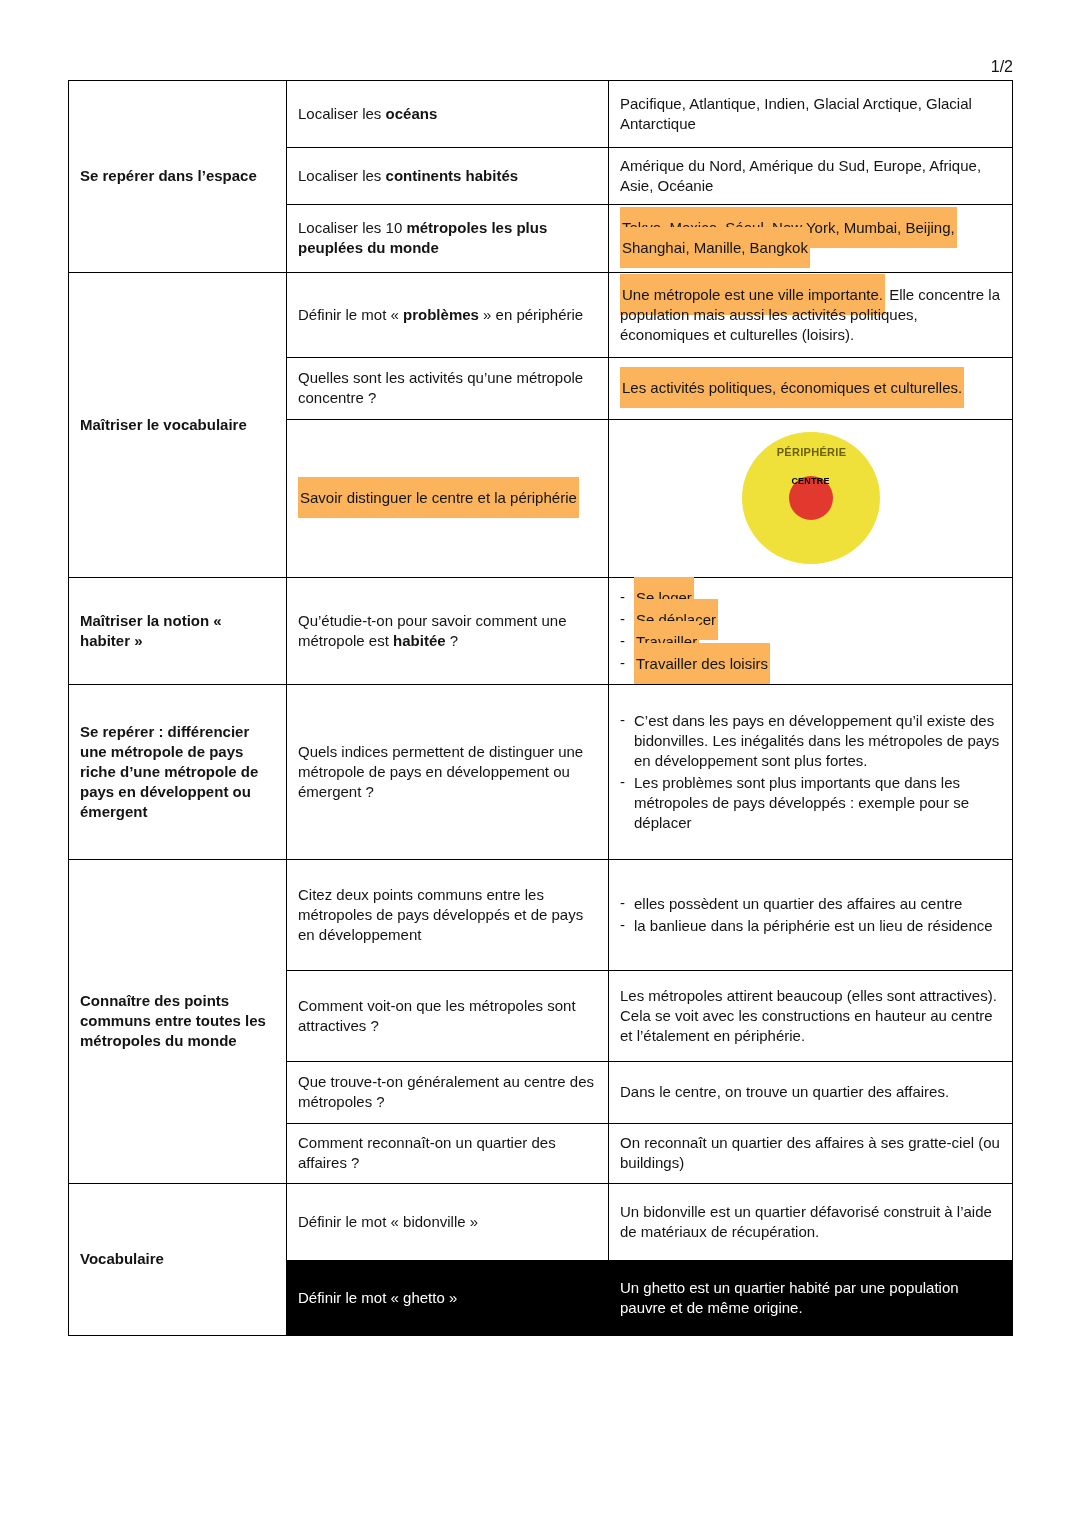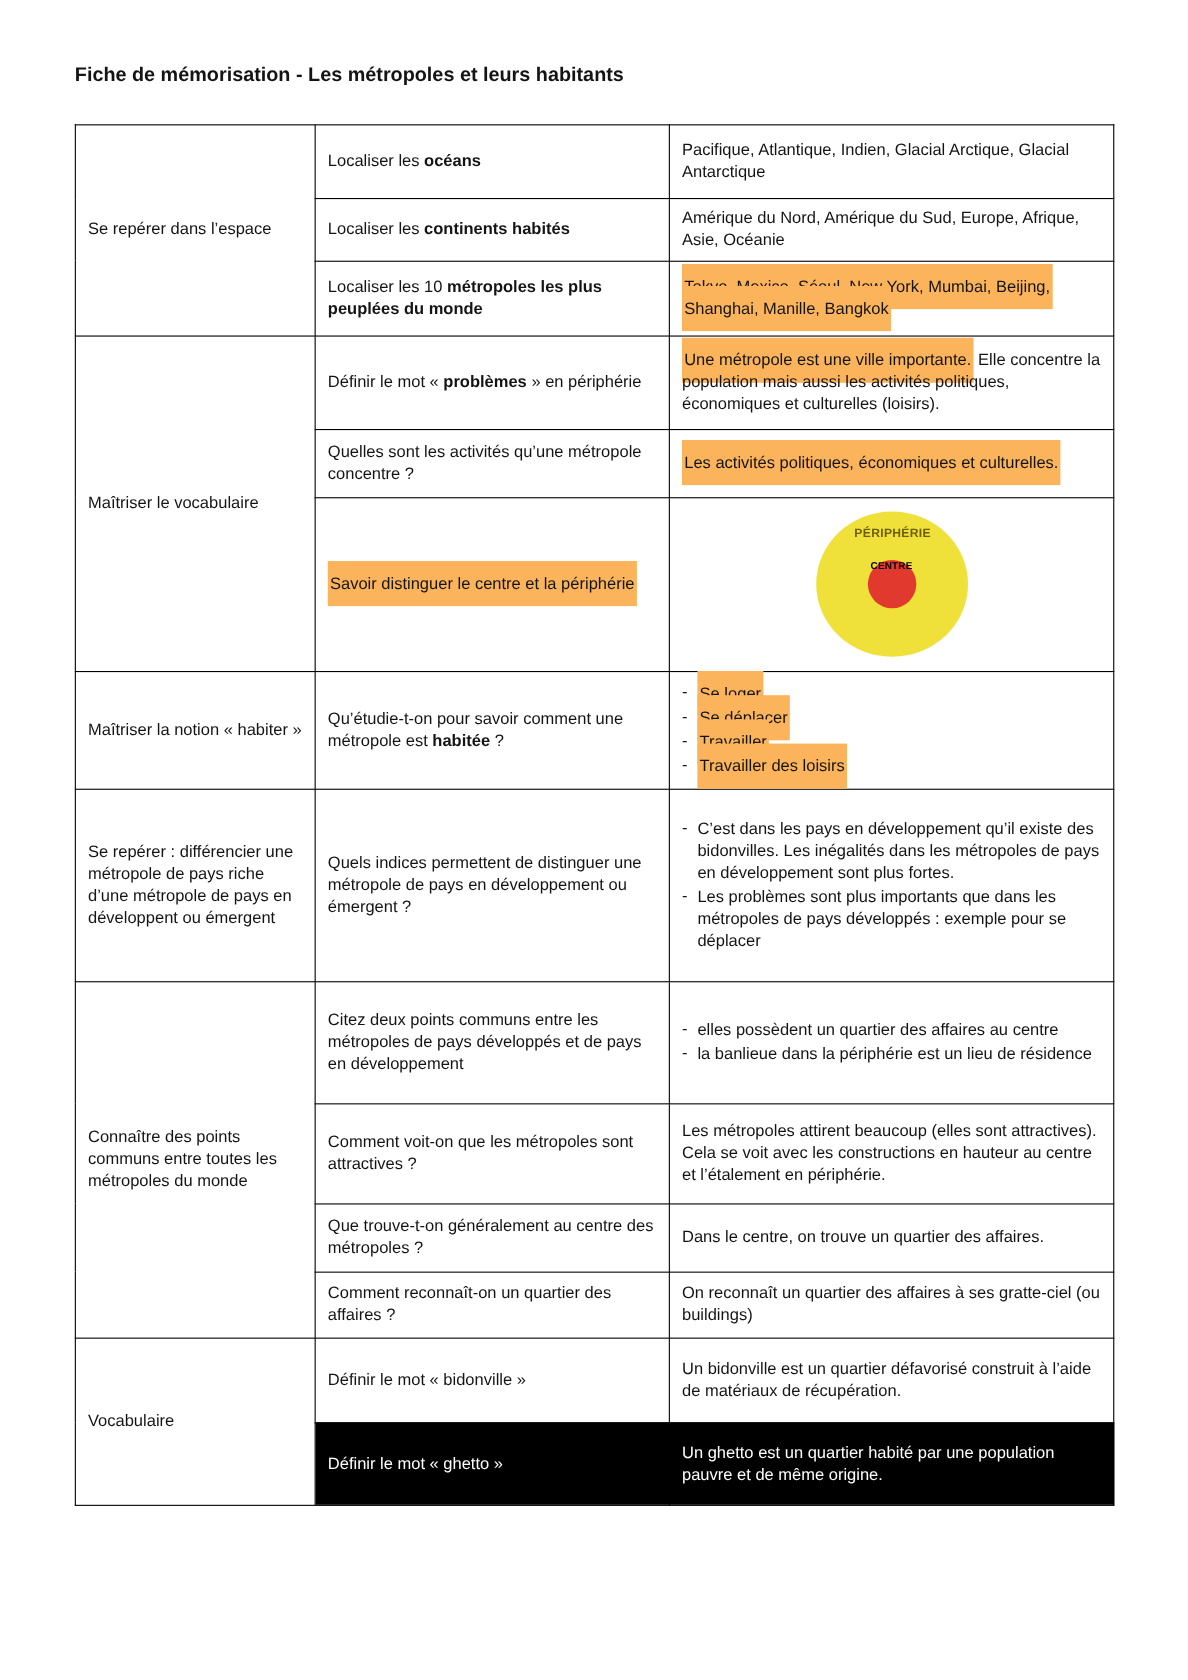--- a/index.html
+++ b/index.html
@@ -11,39 +11,39 @@
     --dark_text:#FFFFFF;
   }
   *{box-sizing:border-box;}
   html,body{margin:0;padding:0;background:#fff;}
   body{font-family:"Liberation Sans","DejaVu Sans",sans-serif;color:#141414;}
   .page{width:1080px;height:1527px;padding:58px 67px 40px 68px;position:relative;background:#fff;}
   .page-number{text-align:right;font-size:16px;margin:0 0 4px 0;}
   .doc-title{font-size:18px;font-weight:bold;margin:0 0 34px 0;}
   table.sheet{border-collapse:collapse;width:100%;table-layout:fixed;}
   table.sheet td{border:1.5px solid #000;padding:8px 11px;font-size:15px;line-height:1.33;vertical-align:middle;}
-  td.cat{font-weight:normal;}
+  td.cat{font-weight:bold;}
   span.b{font-weight:bold;}
   .hl{background:var(--highlight);padding:12px 2px;-webkit-box-decoration-break:clone;box-decoration-break:clone;}
   .bullet{display:flex;align-items:flex-start;margin:2px 0;}
   .bullet .dash{flex:0 0 14px;margin-top:-1px;}
   .bullet .btext{flex:1;}
   tr.dark-row td.q, tr.dark-row td.a{background:var(--dark_bg);color:var(--dark_text);}
   
   .diagram-wrap{display:flex;justify-content:center;align-items:center;}
   .circle-outer{width:138px;height:132px;border-radius:50%;background:var(--circle_yellow);position:relative;}
   .label-periphery{position:absolute;top:13px;left:1px;width:100%;text-align:center;font-size:11px;font-weight:bold;color:var(--periphery_label);letter-spacing:.3px;}
   .circle-inner{position:absolute;top:50%;left:50%;transform:translate(-50%,-50%);width:44px;height:44px;border-radius:50%;background:var(--circle_red);display:flex;align-items:flex-start;justify-content:center;}
   .label-center{font-size:9px;font-weight:bold;color:#000;letter-spacing:.2px;}
 </style>
 </head>
 <body>
 
 <div class="page">
-  <h1 class="doc-title">Fiche de mémorisation - Les métropoles et leurs habitants</h1>
+  <div class="page-number">1/2</div>
 
   <table class="sheet">
     <colgroup>
       <col style="width:218px">
       <col style="width:322px">
       <col>
     </colgroup>
     <tbody>
 
       <tr style="height:67px">

